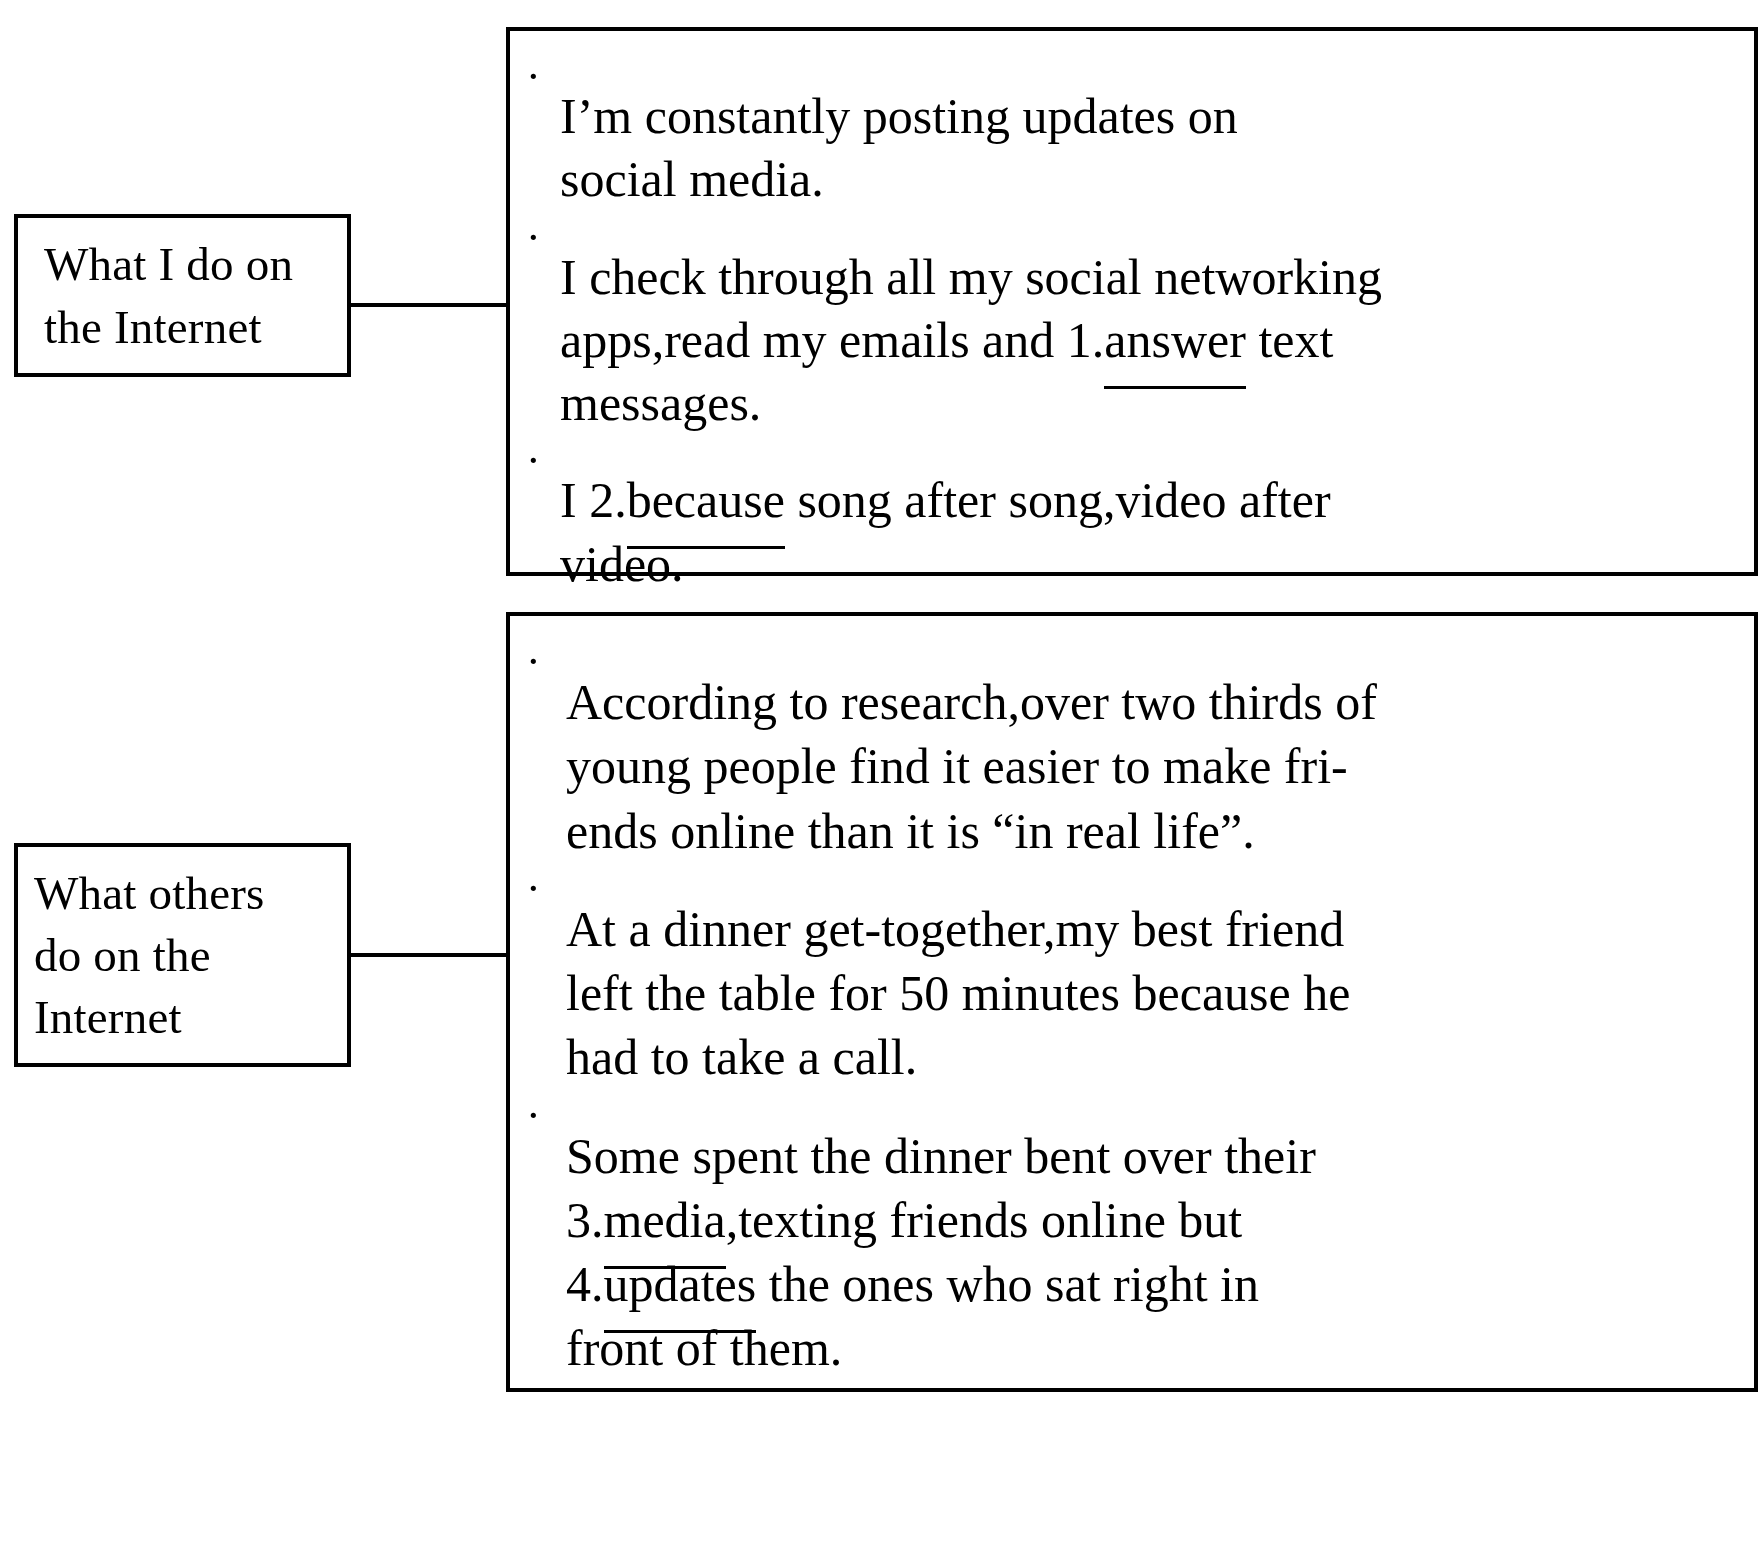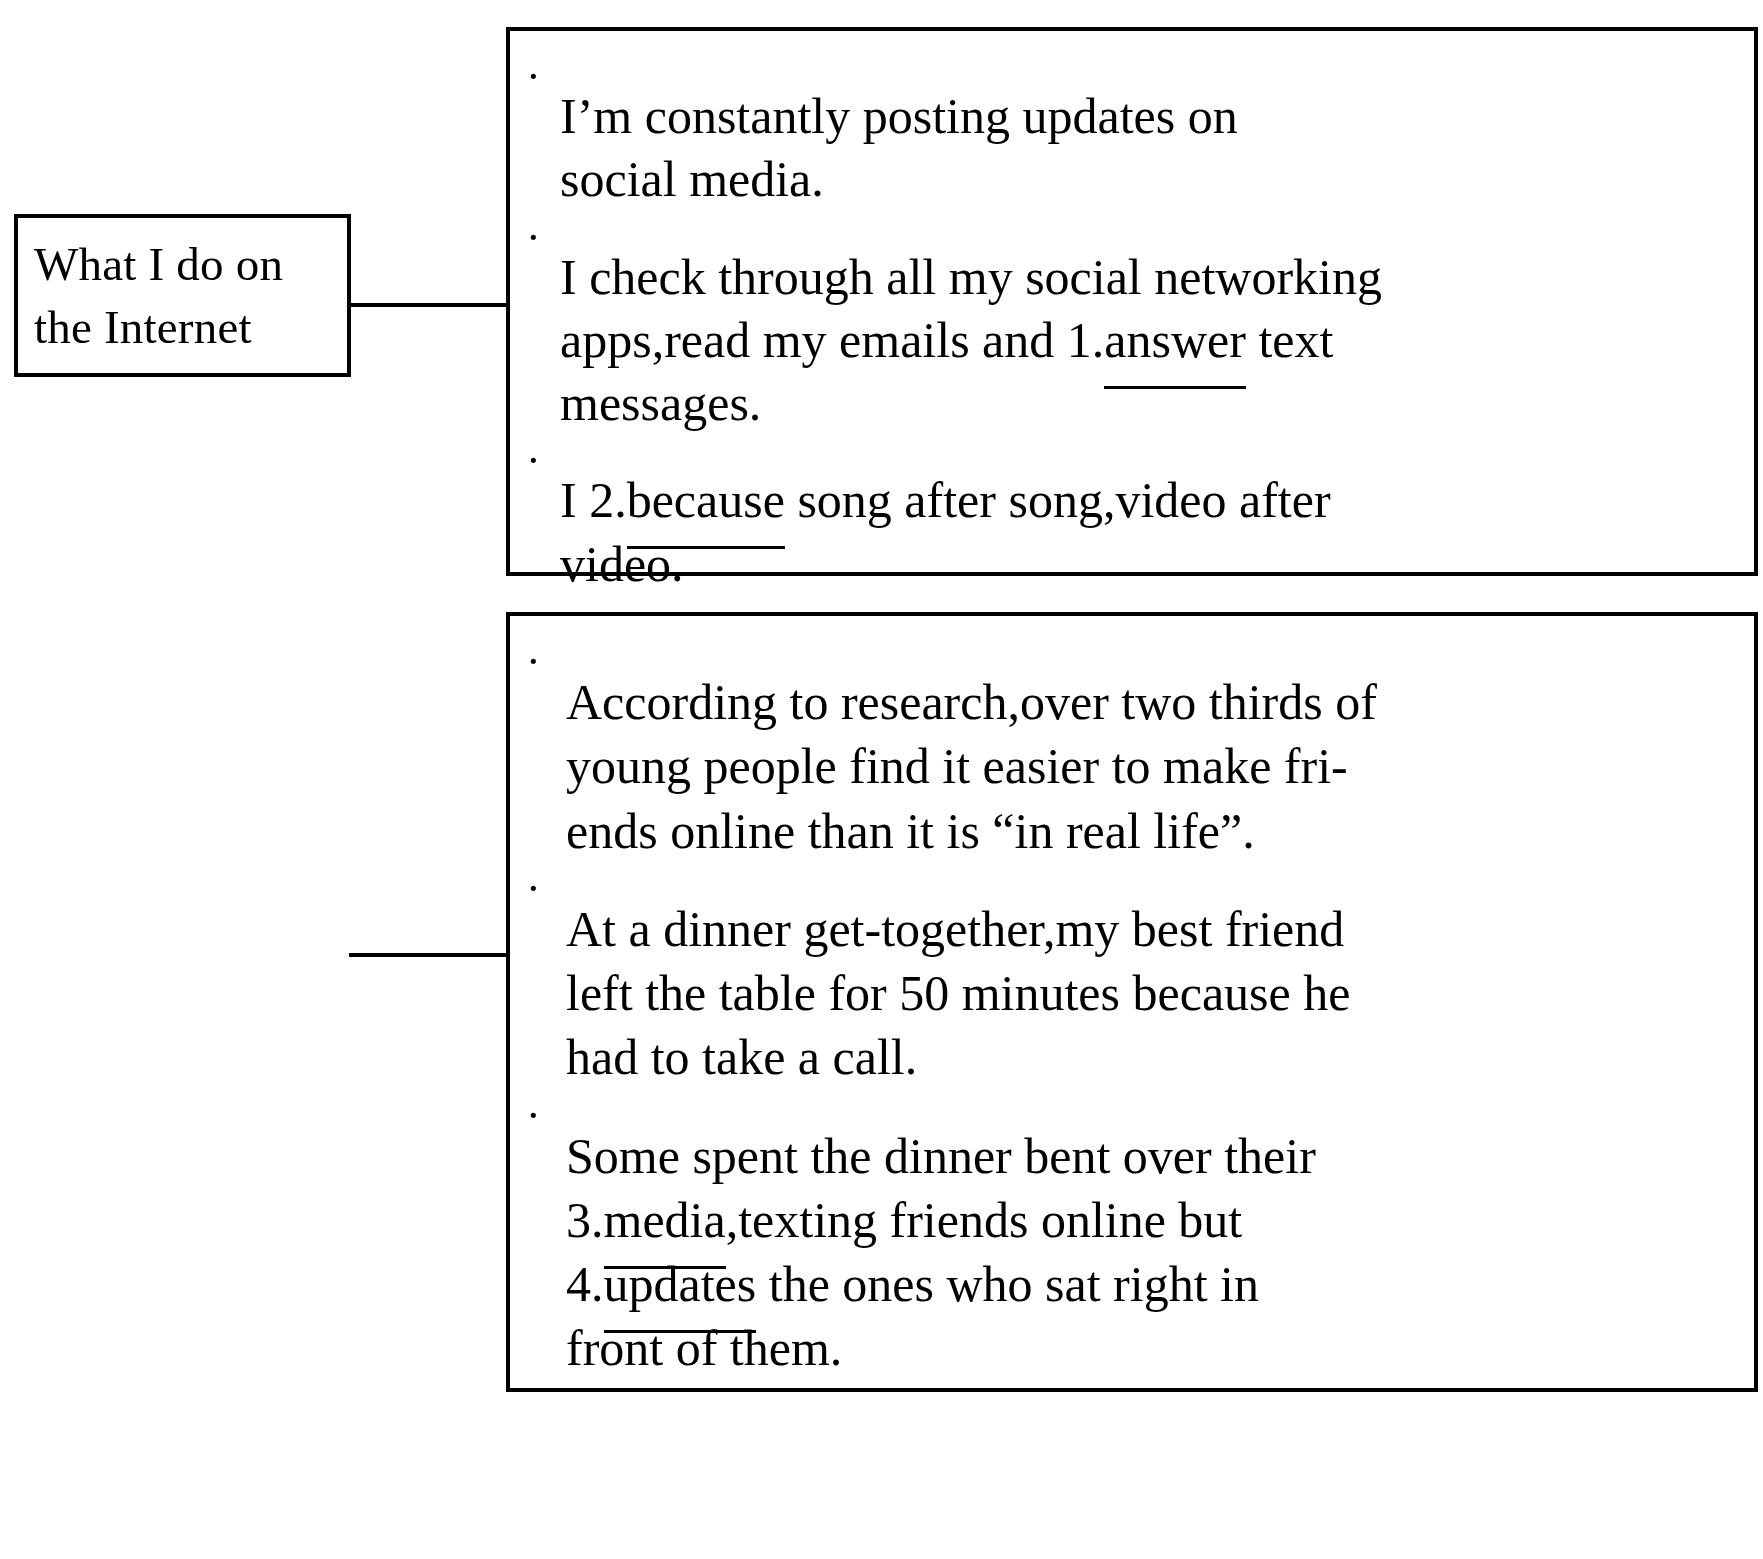--- a/index.html
+++ b/index.html
@@ -31,21 +31,21 @@
     justify-content: flex-start;
   }
   .label-box .label-text {
     font-size: 47px;
     line-height: 1.32;
     padding: 0 14px 0 16px;
     white-space: pre-line;
     letter-spacing: 0.2px;
   }
 
-  #label-box-1 { left: 14px;  top: 214px;  width: 337px; height: 163px; }
+  #label-box-1 { left: 14px;  top: 214px;  width: 337px; height: 163px; padding-left: 10px; }
   #label-box-2 { left: 14px;  top: 843px;  width: 337px; height: 224px; }
 
   
   .connector {
     position: absolute;
     background: #000000;
     height: 4px;
   }
   #connector-1 { left: 349px; top: 303px;  width: 161px; }
   #connector-2 { left: 349px; top: 953px;  width: 161px; }
@@ -123,20 +123,25 @@
 messages.</span>
         </li>
         <li class="bullet-item">
           <span class="bullet-mark">·</span>
           <span class="bullet-text">I 2.<u>because</u> song after song,video after
 video.</span>
         </li>
       </ul>
   </div>
 
+  <div class="label-box" id="label-box-2">
+    <div class="label-text">What others
+do on the
+Internet</div>
+  </div>
 
   <div class="connector" id="connector-2"></div>
 
   <div class="content-box" id="content-box-2">
     <ul class="bullet-list">
         <li class="bullet-item">
           <span class="bullet-mark">·</span>
           <span class="bullet-text">According to research,over two thirds of
 young people find it easier to make fri-
 ends online than it is “in real life”.</span>

